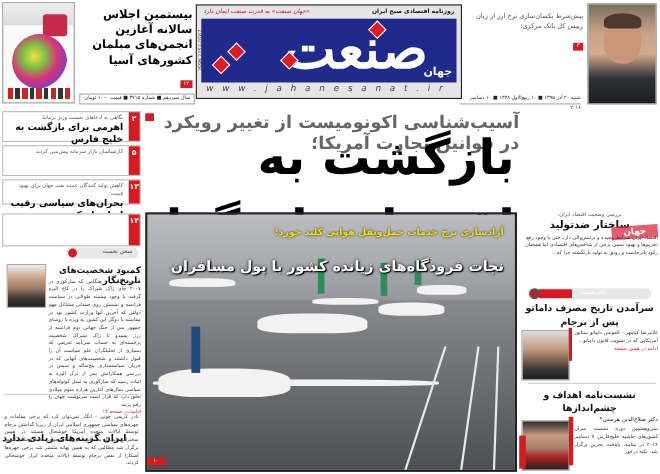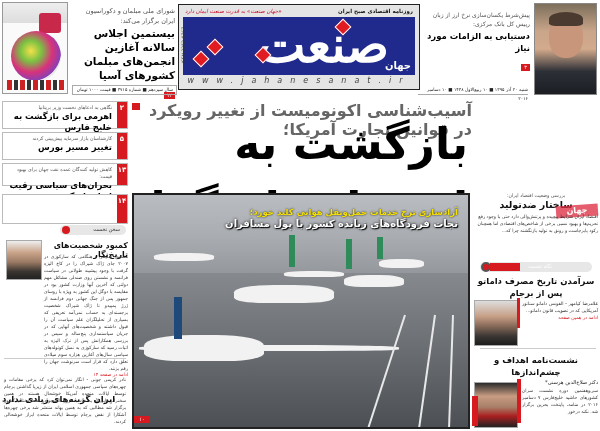--- a/index.html
+++ b/index.html
@@ -61,21 +61,21 @@
   .iran-title { left: 2px; top: 362px; width: 126px; text-align: left; font-size: 8.5px; font-weight: bold; margin-top: 32px; }
   .iran-text { left: 4px; top: 376px; width: 122px; }
 
   
   .strap { left: 132px; top: 101px; width: 340px; text-align: right; font-size: 16px; font-weight: bold; color: #666; }
   .strap-badge { left: 132px; top: 103px; width: 8px; height: 7px; background: #d71920; }
   .main-headline { left: 132px; top: 112px; width: 336px; text-align: right; font-size: 44px; font-weight: 900; line-height: 64px; color: #000; letter-spacing: -1px; }
   .photo-frame { left: 132px; top: 193px; width: 338px; height: 236px; border: 2px solid #222;
       background: linear-gradient(180deg,#b9bcc0 0%,#a9acb1 18%,#8c9095 40%,#6f7378 65%,#505458 100%); overflow: hidden; }
   .photo-kicker { position:absolute; right: 10px; top: 12px; font-size: 8.5px; font-weight: bold; color: #f6e200; text-shadow: 0 0 2px #000; }
-  .photo-title { position:absolute; right: 10px; top: 23px; font-size: 10px; font-weight: bold; color: #fff; text-shadow: 0 0 3px #000, 1px 1px 1px #000; }
+  .photo-title { position:absolute; right: 10px; top: 40px; font-size: 13px; font-weight: bold; color: #fff; text-shadow: 0 0 3px #000, 1px 1px 1px #000; }
   .tarmac { position:absolute; left: 0; right: 0; top: 78px; bottom: 0; background: linear-gradient(180deg,#868a8e 0%,#6a6e72 50%,#4c5054 100%); }
   .plane { position:absolute; background: #f2f2f2; border-radius: 40% 40% 30% 30%; }
   .tail { position:absolute; width: 6px; background: #2f8b5a; }
   .runway-line { position:absolute; width: 2px; background: #e8e8e8; transform-origin: top; }
   .photo-num { position:absolute; left: 0; bottom: 4px; width: 16px; height: 7px; background: #d71920; color: #fff; font-size: 5px; text-align:center; line-height: 7px; }
 
   
   .rr { left: 474px; width: 124px; text-align: right; }
   .rr-kicker { top: 193px; font-size: 4.8px; color: #555; text-align: center; }
   .rr-title1 { top: 199px; font-size: 9.5px; font-weight: bold; text-align: center; }
@@ -102,21 +102,20 @@
 <body>
 
 <div class="abs top-left-ad">
   <div class="ad-top"></div>
   <div class="ad-chair"></div>
   <div class="ad-globe"></div>
   <div class="ad-logos"></div>
 </div>
 
 <div class="abs promo-left">
-  <div class="kicker">شورای ملی مبلمان و دکوراسیون ایران برگزار می‌کند:</div>
   <div class="title">بیستمین اجلاس سالانه آغازین انجمن‌های مبلمان کشورهای آسیا</div>
   <span class="badge-red">۱۲</span>
 </div>
 
 <div class="abs issue-bar">سال سیزدهم ■ شماره ۳۷۱۵ ■ قیمت ۱۰۰۰ تومان</div>
 
 <div class="abs logo-box">
   <div class="logo-tagline">«جهان صنعت» به قدرت صنعت ایمان دارد</div>
   <div class="logo-sub">روزنامه اقتصادی صبح ایران</div>
   <div class="logo-blue">
@@ -126,42 +125,40 @@
     <div class="diamond" style="right:146px;top:32px;"></div>
     <div class="diamond" style="left:12px;top:36px;"></div>
     <div class="diamond" style="left:26px;top:24px;"></div>
   </div>
   <div class="issn">ISSN 2252-0767</div>
   <div class="logo-url">www.jahanesanat.ir</div>
 </div>
 
 <div class="abs promo-right">
   <div class="kicker">پیش‌شرط یکسان‌سازی نرخ ارز از زبان رییس کل بانک مرکزی:</div>
-  <div class="title">دستیابی به الزامات مورد نیاز</div>
   <span class="badge-red">۳</span>
 </div>
 <div class="abs issue-bar2">شنبه ۲۰ آذر ۱۳۹۵ ■ ۱۰ ربیع‌الاول ۱۴۳۸ ■ ۱۰ دسامبر ۲۰۱۶</div>
 
 <div class="abs photo-banker">
   <div class="head"></div>
   <div class="hair"></div>
 </div>
 
 <div class="teaser" style="top:101px;height:28px;">
   <div class="num">۲</div>
   <div class="body">
     <div class="k">نگاهی به ادعاهای نخست وزیر بریتانیا</div>
     <div class="t">اهرمی برای بازگشت به خلیج فارس</div>
   </div>
 </div>
 <div class="teaser" style="top:132px;height:28px;">
   <div class="num">۵</div>
   <div class="body">
     <div class="k">کارشناسان بازار سرمایه پیش‌بینی کردند</div>
-    <div class="t">تغییر مسیر بورس</div>
   </div>
 </div>
 <div class="teaser" style="top:163px;height:23px;">
   <div class="num">۱۳</div>
   <div class="body">
     <div class="k">کاهش تولید کنندگان عمده نفت جهان برای بهبود قیمت:</div>
     <div class="t">بحران‌های سیاسی رقیب اصلی اوپک</div>
   </div>
 </div>
 <div class="teaser" style="top:194px;height:30px;">

